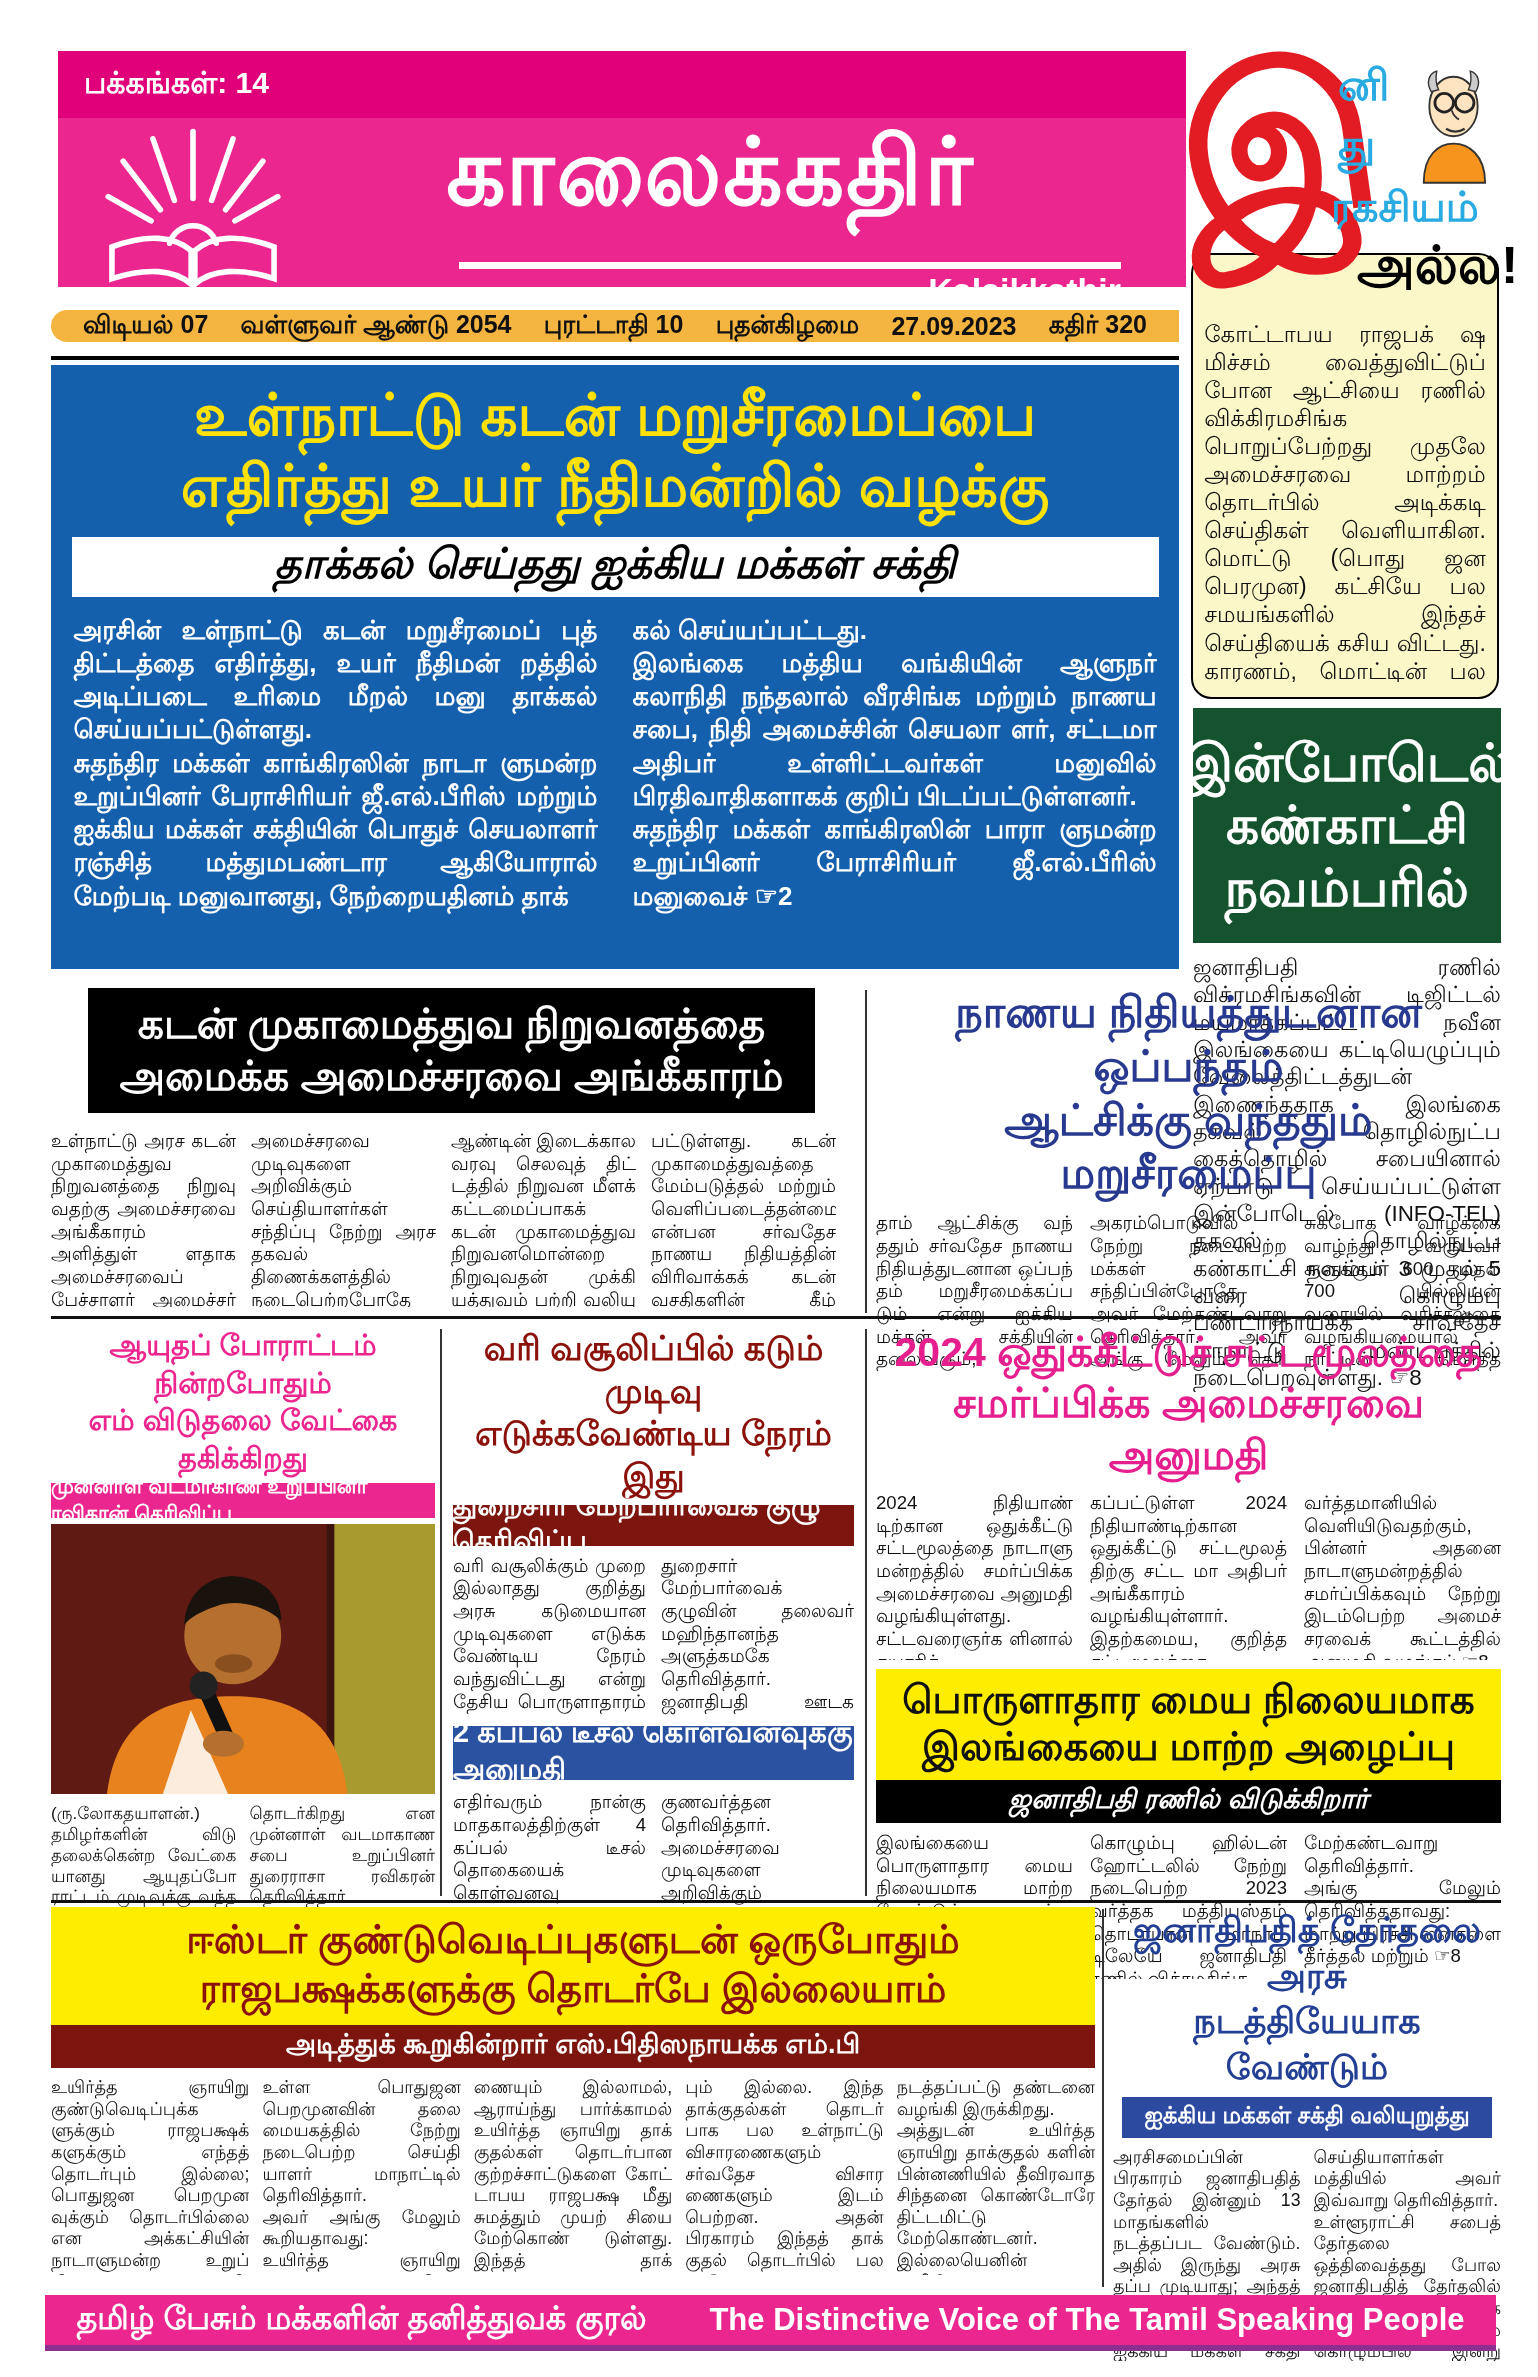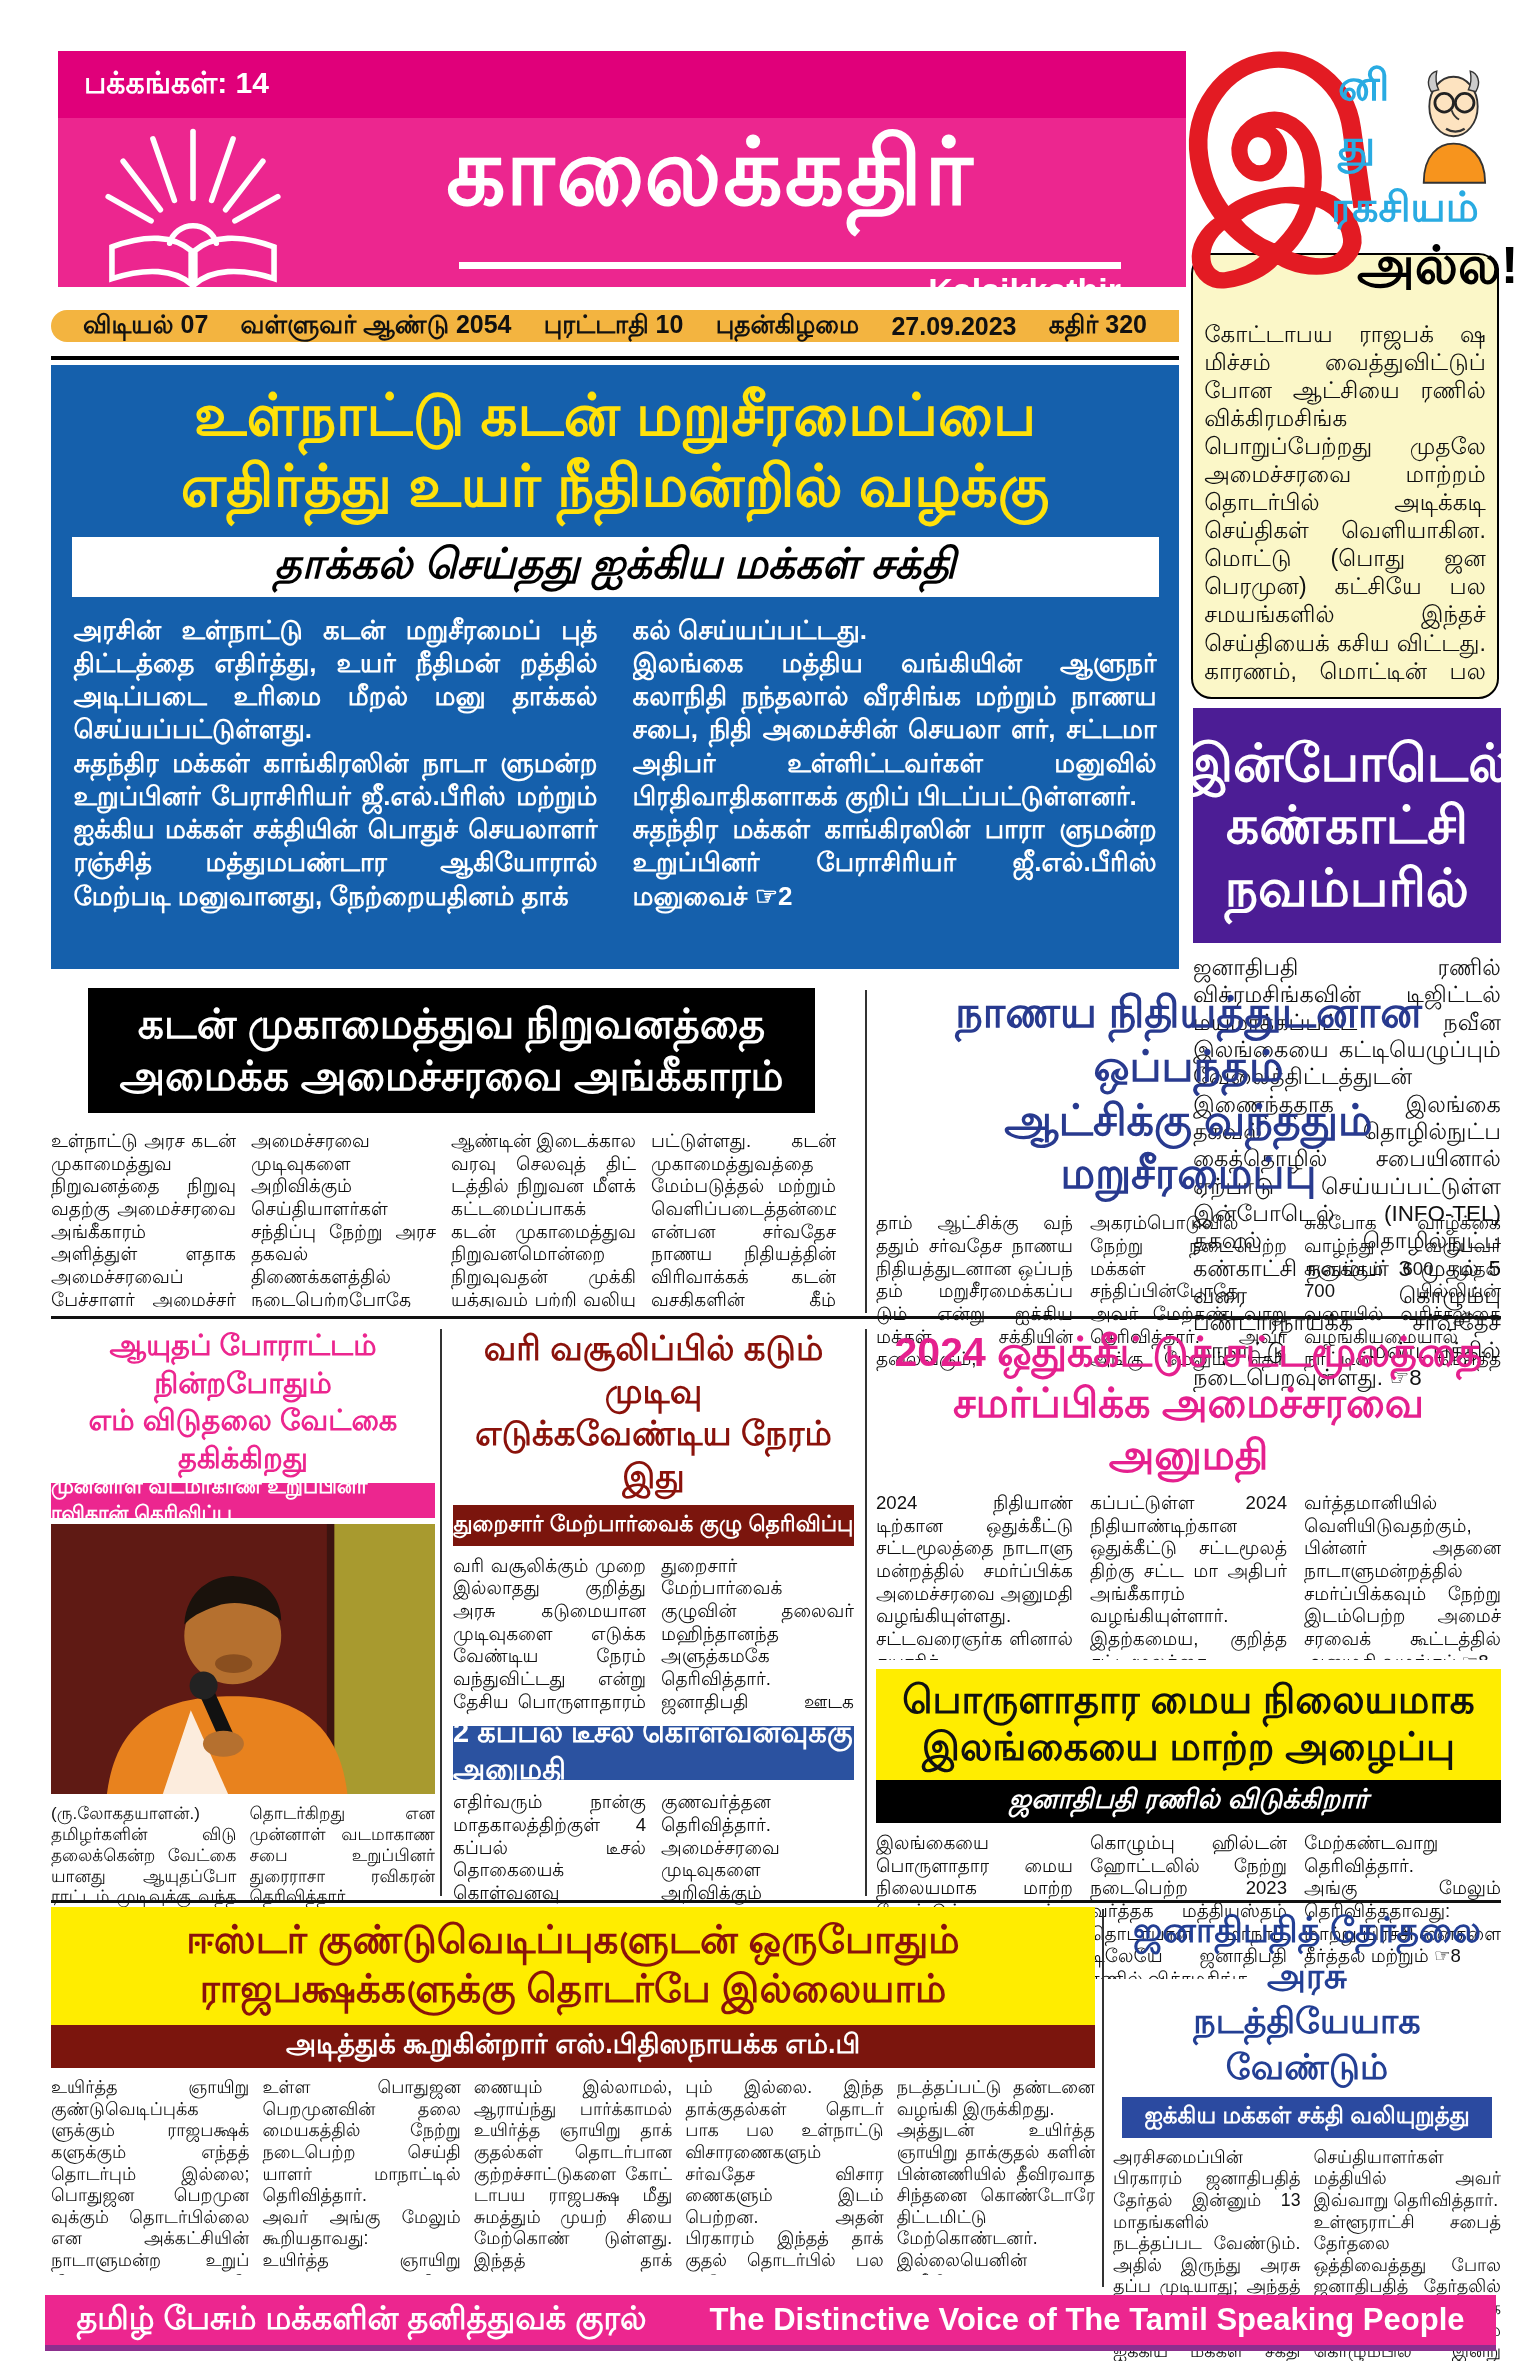--- a/index.html
+++ b/index.html
@@ -41,21 +41,21 @@
   .teaser-w1{position:absolute;left:147px;top:24px;color:#29abe2;font-weight:bold;font-size:43px;}
   .teaser-w2{position:absolute;left:147px;top:84px;color:#29abe2;font-weight:bold;font-size:43px;}
   .teaser-w3{position:absolute;left:140px;top:147px;color:#29abe2;font-weight:bold;font-size:41px;}
   .teaser-w4{position:absolute;left:166px;top:198px;color:#000;font-weight:bold;font-size:52px;}
   .cartoon{position:absolute;left:216px;top:17px;width:93px;height:131px;}
   .teaser-box{position:absolute;left:0px;top:216px;width:308px;height:446px;background:#fbf7c8;
               border:2.8px solid #000;border-radius:20.5px;box-sizing:border-box;padding:65px 11.2px 9.3px 11.2px;}
   .teaser-text{font-size:23px;line-height:1.22;text-align:justify;white-space:pre-line;overflow:hidden;height:362px;}
 
   
-  .infotel-head{position:absolute;left:1.9px;top:671px;width:308px;height:235px;background:#4c1d95;color:#fff;
+  .infotel-head{position:absolute;left:1.9px;top:671px;width:308px;height:235px;background:#14532d;color:#fff;
             display:flex;flex-direction:column;align-items:center;justify-content:center;
             font-weight:bold;font-size:52px;line-height:1.2;}
 
   
   .infotel-bodyreal{position:absolute;left:1.9px;top:917px;width:308px;}
 
   
   .cols{display:flex;}
   .coltext{font-size:18.6px;line-height:1.22;text-align:justify;white-space:pre-line;overflow:hidden;}
   .vline{width:1.9px;background:#333;}
@@ -84,21 +84,21 @@
   .ravi-headline{text-align:center;color:#ec268f;font-weight:bold;font-size:29px;line-height:1.3;}
   .ravi-subbar{margin-top:5.6px;background:#ec268f;height:35px;display:flex;align-items:center;
                justify-content:center;color:#fff;font-weight:bold;font-size:20.5px;}
   .ravi-photo{margin-top:5.6px;width:384px;height:270px;}
   .ravi-cols{margin-top:7.5px;gap:13px;}
   .ravi-col{flex:1;height:201px;font-size:17px;}
 
   .tax{left:453px;top:1327px;width:401px;height:571px;}
   .tax-headline{text-align:center;color:#8a120b;font-weight:bold;font-size:34px;line-height:1.25;}
   .tax-subbar{margin-top:7.5px;background:#7b150d;height:41px;display:flex;align-items:center;
-              justify-content:center;color:#fff;font-weight:bold;font-size:22px;}
+              justify-content:center;color:#fff;font-weight:bold;font-size:28px;}
   .tax-cols{margin-top:9.3px;gap:15px;}
   .tax-col{flex:1;height:160px;}
   .diesel-bar{margin-top:11.2px;background:#2b52a0;height:54px;display:flex;align-items:center;
               justify-content:center;color:#fff;font-weight:bold;font-size:29px;}
   .diesel-cols{margin-top:11.2px;gap:15px;}
   .diesel-col{flex:1;height:211px;}
 
   .vl-band3a{left:440px;top:1329px;height:567px;}
   .vl-band3b{left:865px;top:1329px;height:567px;}
 

